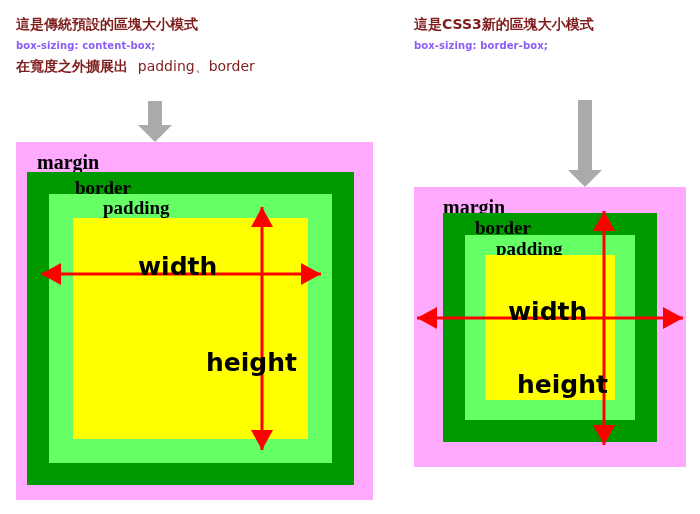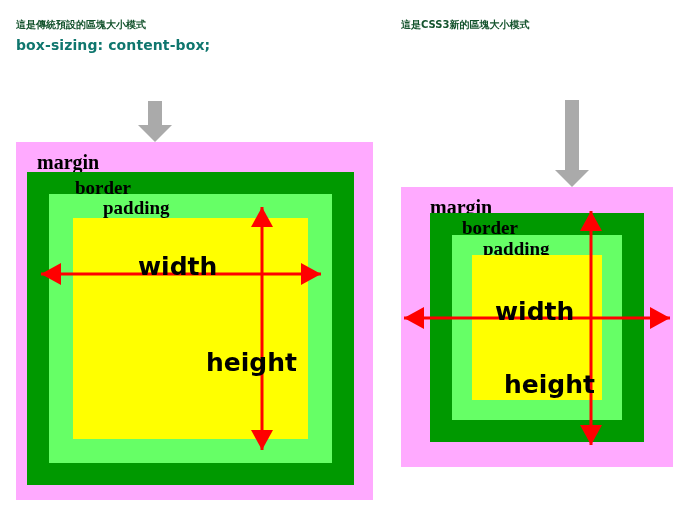--- a/index.html
+++ b/index.html
@@ -6,29 +6,29 @@
   html, body { margin:0; padding:0; }
   body {
     width:700px; height:514px;
     background:#ffffff;
     font-family:"DejaVu Sans","Liberation Sans",sans-serif;
     position:relative;
     overflow:hidden;
   }
   .panel { position:absolute; top:0; height:514px; }
   #panel-left  { left:0;   width:400px; }
-  #panel-right { left:387px; width:300px; }
+  #panel-right { left:400px; width:300px; }
 
   .caption { position:absolute; }
   #caption-left  { left:16px; top:14px; }
   #caption-right { left:14px; top:14px; }
 
-  .cap-line { font-size:10px; color:#14532d; line-height:21px; white-space:nowrap; font-weight:bold; }
+  .cap-line { font-size:14px; color:#7f1d1d; line-height:21px; white-space:nowrap; font-weight:bold; }
   .cap-line.plain { font-weight:bold; }
-  .cap-line.code  { font-weight:bold; color:#0f766e; font-size:14px; letter-spacing:.1px; }
+  .cap-line.code  { font-weight:bold; color:#8b5cf6; font-size:10px; letter-spacing:.1px; }
   .cap-line .mono { font-weight:normal; font-family:"DejaVu Sans","Liberation Sans",sans-serif; }
 
   
   .grey-arrow { position:absolute; }
   .grey-arrow .shaft {
     position:absolute; left:50%; transform:translateX(-50%);
     width:14px; background:#aaaaaa; top:0;
   }
   .grey-arrow .head {
     position:absolute; left:50%; transform:translateX(-50%);
@@ -67,20 +67,21 @@
   }
 </style>
 </head>
 <body>
 
 <div class="panel" id="panel-left">
 
   <div class="caption" id="caption-left">
     <div class="cap-line plain">這是傳統預設的區塊大小模式</div>
     <div class="cap-line code">box-sizing: content-box;</div>
+    <div class="cap-line plain"><span>在寬度之外擴展出</span>&nbsp;&nbsp;<span class="mono">padding、border</span></div>
   </div>
 
   <div class="grey-arrow" style="left:138px; top:101px; width:34px; height:41px;">
     <div class="shaft" style="height:26px;"></div>
     <div class="head" style="top:24px;"></div>
   </div>
 
   <div class="boxmodel" style="left:16px; top:142px; width:357px; height:358px;">
 
     <div class="layer" style="left:0; top:0; width:357px; height:358px; background:#ffaaff;">
@@ -110,20 +111,21 @@
       <div class="tipB"></div>
     </div>
     <div class="dim-label" style="left:190px; top:208px; font-size:25px;">height</div>
   </div>
 </div>
 
 <div class="panel" id="panel-right">
 
   <div class="caption" id="caption-right">
     <div class="cap-line plain">這是CSS3新的區塊大小模式</div>
+    <div class="cap-line code">box-sizing: border-box;</div>
   </div>
 
   <div class="grey-arrow" style="left:168px; top:100px; width:34px; height:87px;">
     <div class="shaft" style="height:72px;"></div>
     <div class="head" style="top:70px;"></div>
   </div>
 
   <div class="boxmodel" style="left:14px; top:187px; width:272px; height:280px;">
 
     <div class="layer" style="left:0; top:0; width:272px; height:280px; background:#ffaaff;">

